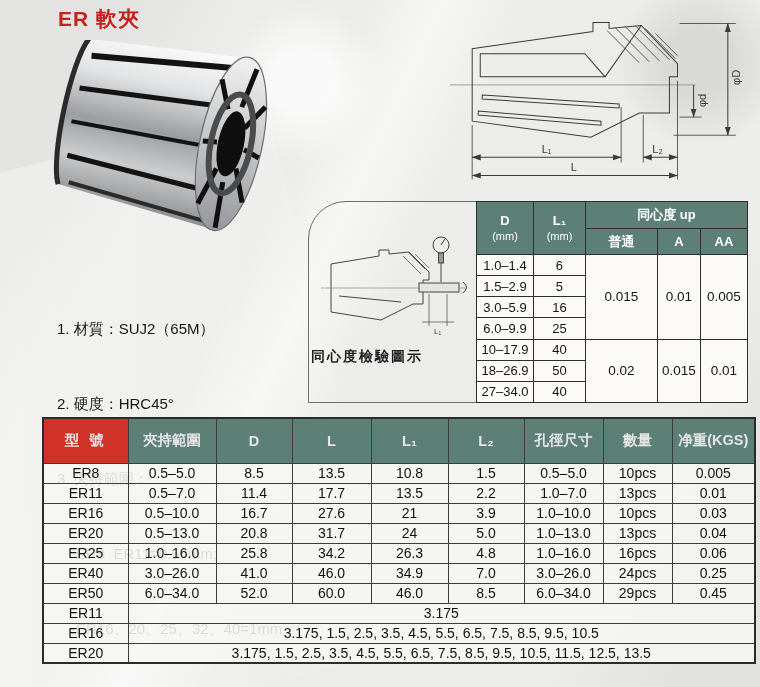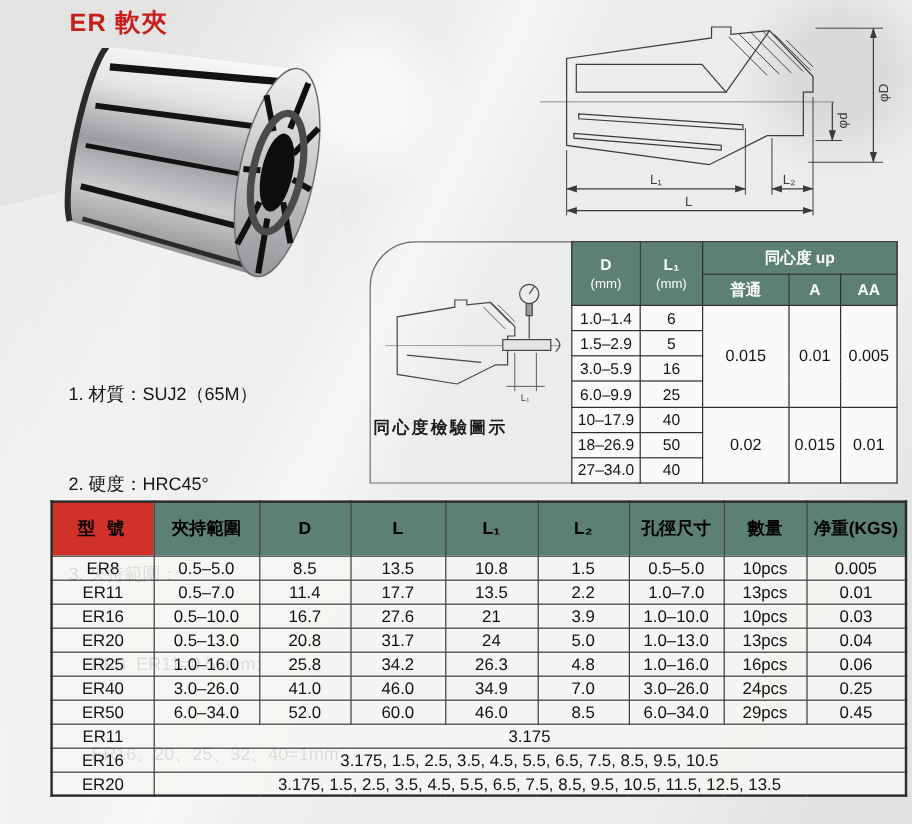--- a/index.html
+++ b/index.html
@@ -48,21 +48,21 @@
   .ctable .grp { font-size:13.5px; }
 
   .notes { position:absolute; left:57px; top:266px; font-size:15px; color:#161616;
     line-height:25px; white-space:pre-wrap; }
   .notes .indent { padding-left:19px; }
 
   
   .spec-table { position:absolute; left:42px; top:417px; width:712px; font-size:14px;
     border:2px solid #2b2b2b; }
   .spec-table th, .spec-table td { border:1px solid #3c3c3c; text-align:center; vertical-align:middle; }
-  .spec-table thead th { background:#5c7f76; color:#000000; font-weight:bold; height:45px; font-size:14.5px; }
+  .spec-table thead th { background:#5c7f76; color:#e5e5e5; font-weight:bold; height:45px; font-size:14.5px; }
   .spec-table thead th.red { background:#d03229; letter-spacing:3px; }
   .spec-table td { height:20px; background:rgba(246,246,244,0.88); color:#111; }
   .spec-table td.model { font-weight:normal; }
 </style>
 </head>
 <body>
 
 <div class="page">
   <div class="bg-streaks"></div>
   <div class="bg-sheet"></div>

